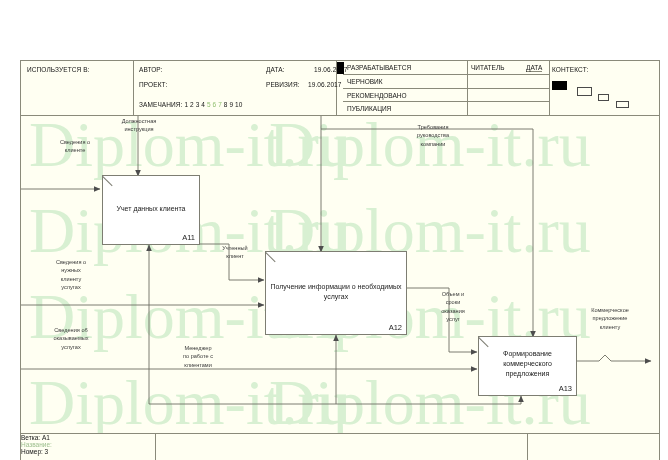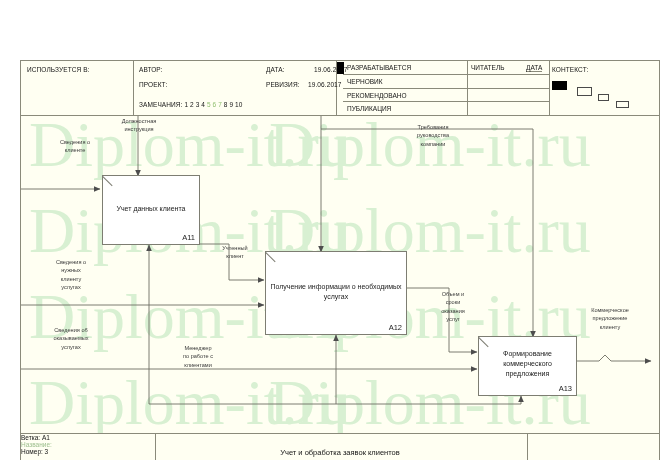--- a/index.html
+++ b/index.html
@@ -262,18 +262,17 @@
       <div class="alabel" style="left:138px;top:228px;width:78px;" id="lab7">Менеджер<br>по работе с<br>клиентами</div>
       <div class="alabel" style="left:548px;top:190px;width:82px;" id="lab8">Коммерческое<br>предложение<br>клиенту</div>
     </div>
 
     <div class="ftr">
       <div class="fdiv" style="left:134px;"></div>
       <div class="fdiv" style="left:506px;"></div>
 
       <div class="f1">Ветка: А1</div>
       <div class="f2">Название:</div>
-      <div class="f3" style="position:absolute;">Учет и обработка заявок клиентов</div>
       <div class="f4">Номер: 3</div>
     </div>
   </div>
 
 </div>
 
 </body></html>

